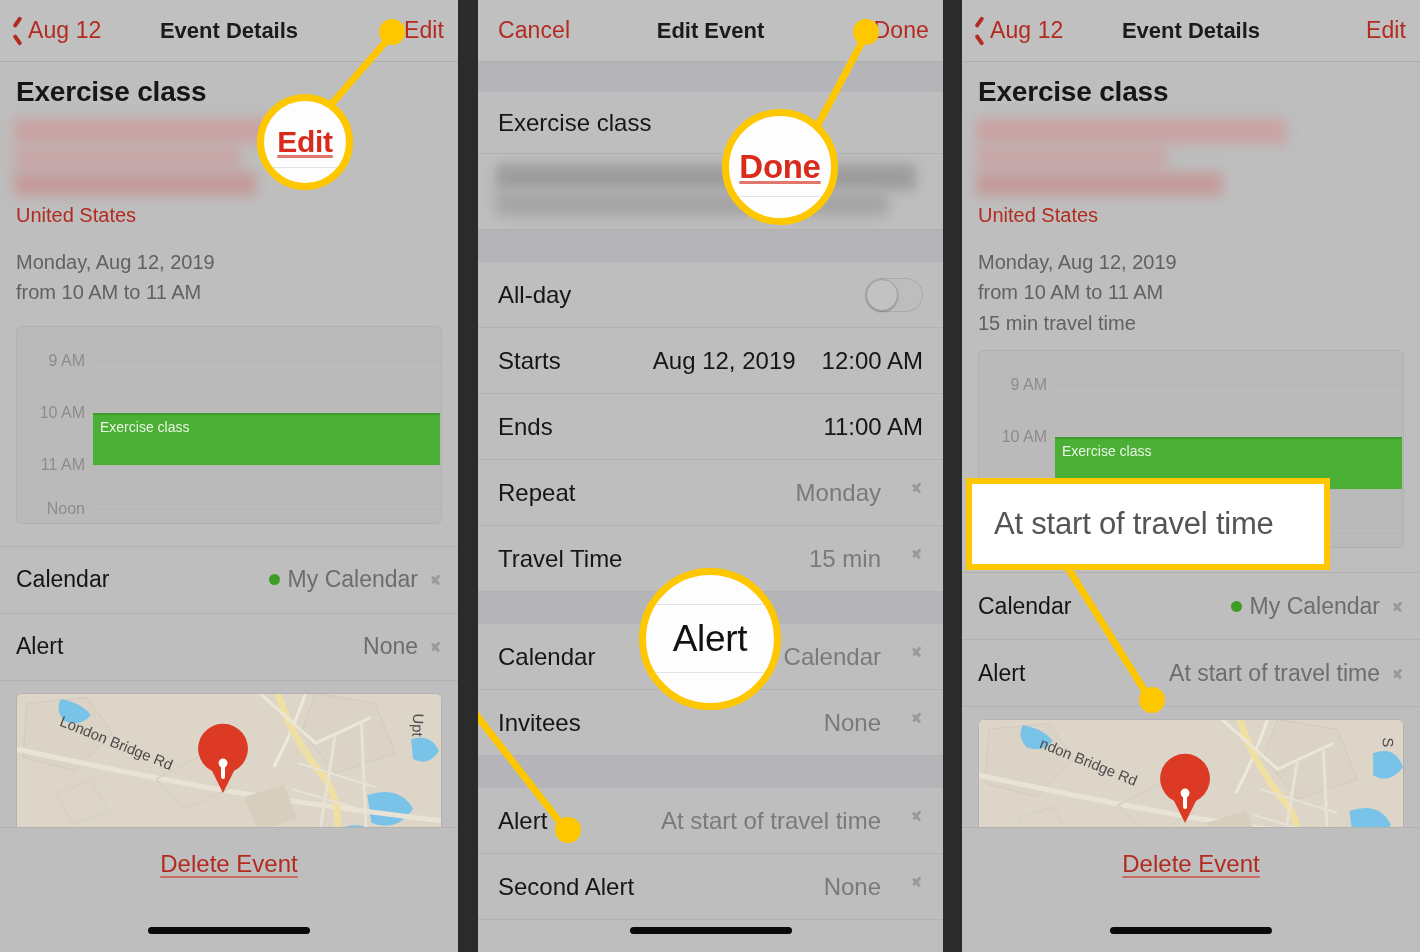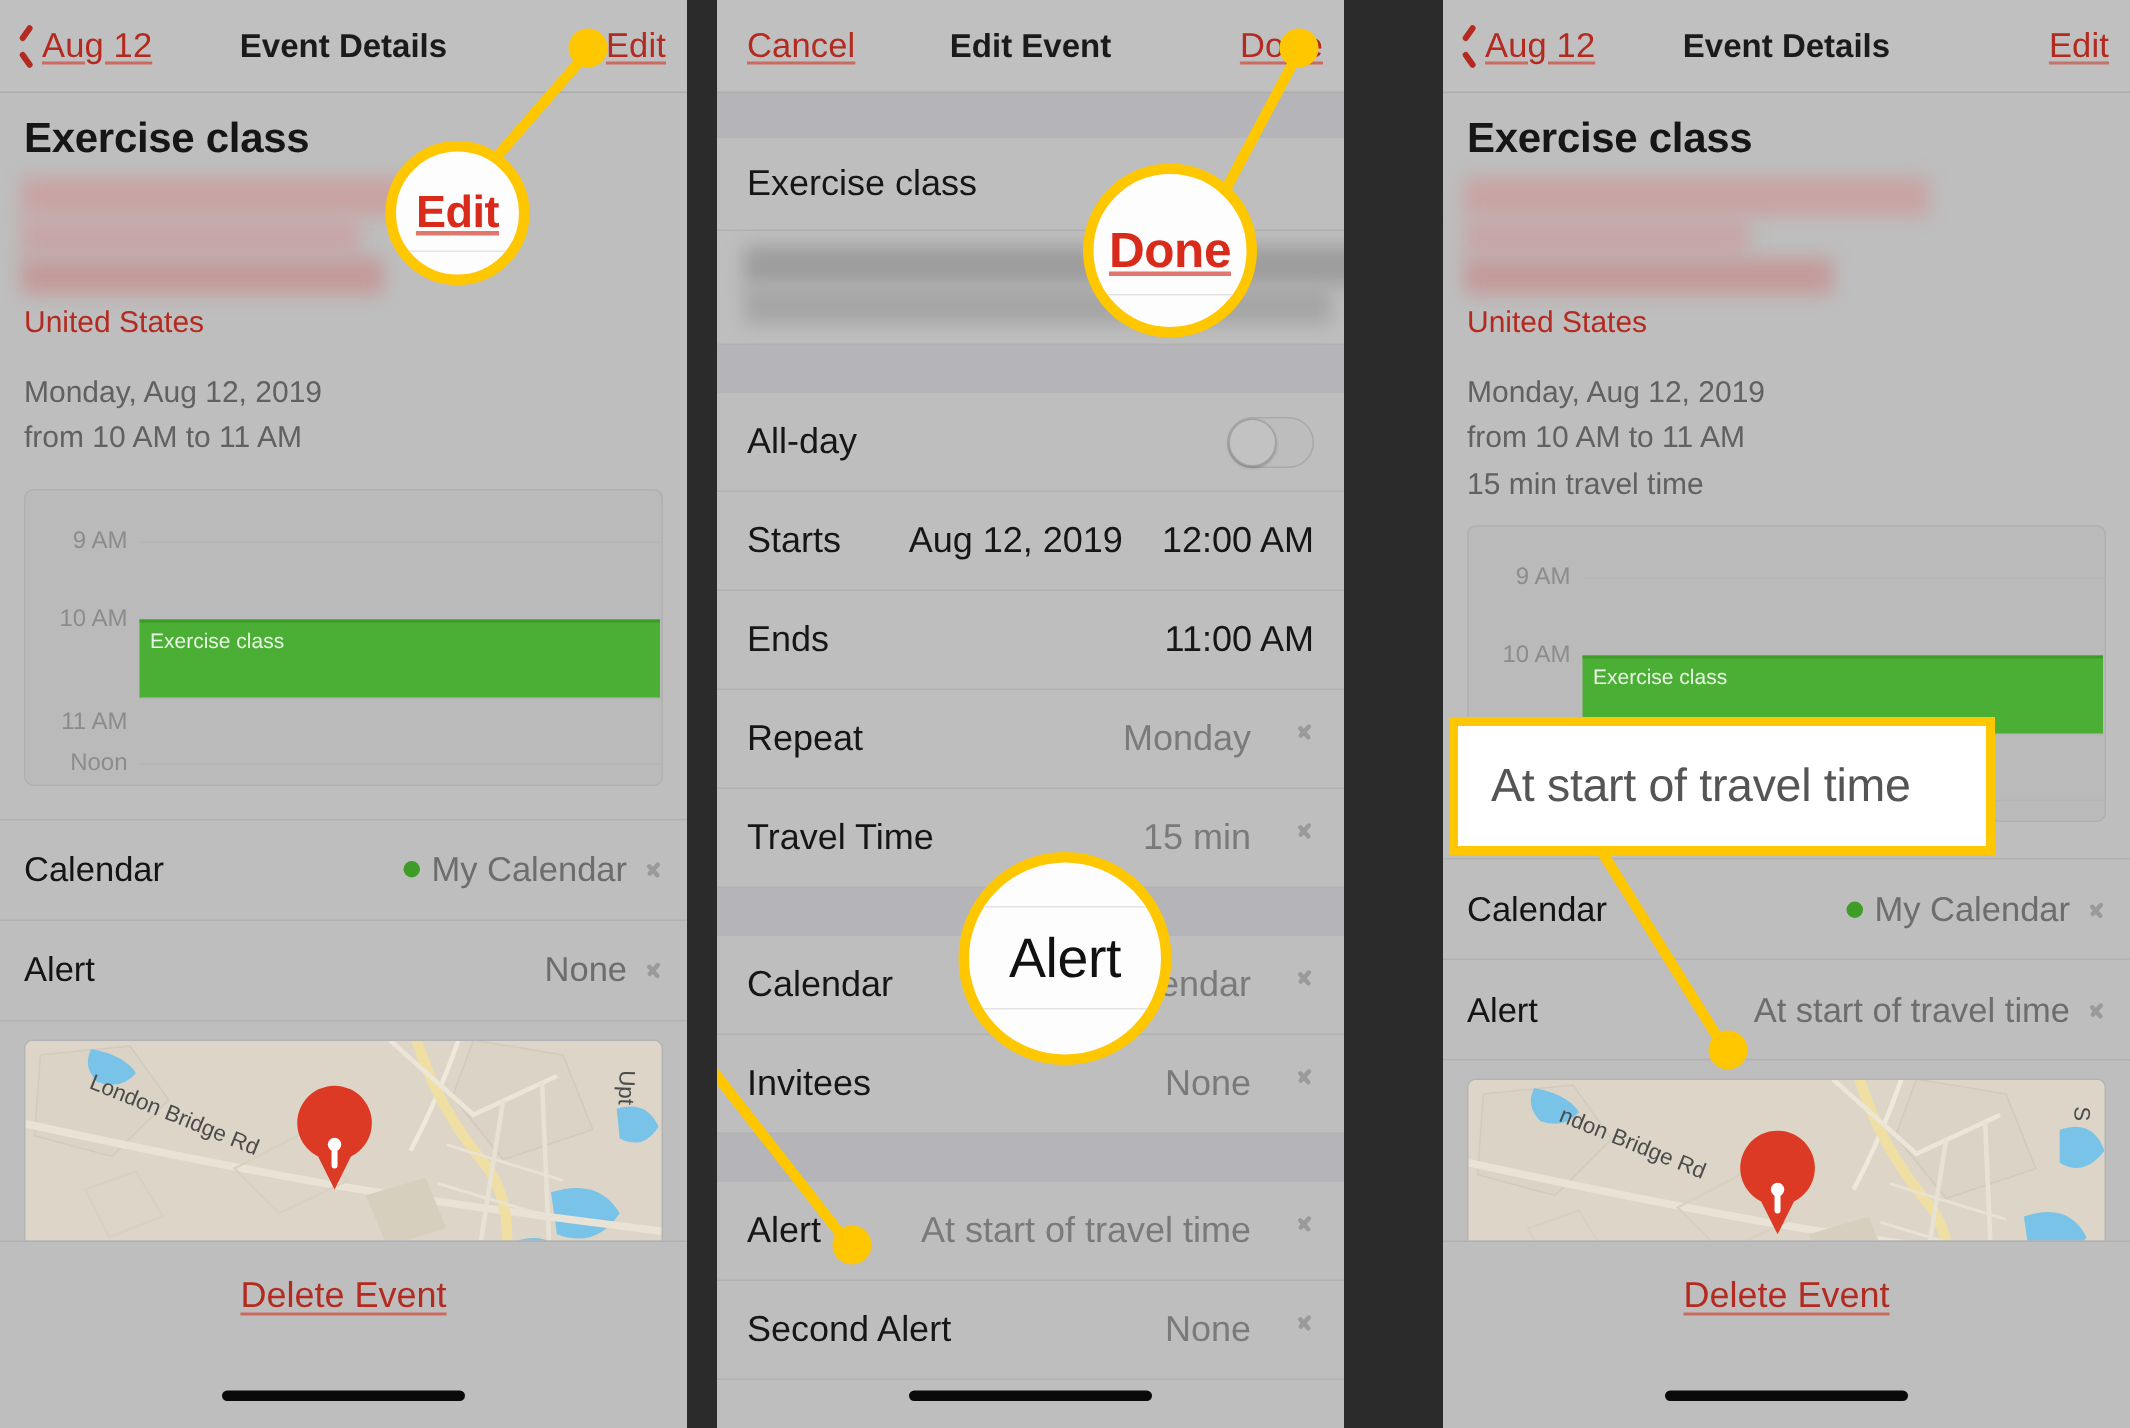--- a/index.html
+++ b/index.html
@@ -10,41 +10,41 @@
     overflow: hidden;
   }
   .stage { position: relative; width: 1420px; height: 952px; background: #2b2b2b; }
 
   
   .panel {
     position: absolute; top: 0; height: 952px;
     background: #bebebe; overflow: hidden;
   }
   #panel-1 { left: 0;   width: 458px; }
-  #panel-2 { left: 478px; width: 418px; }
+  #panel-2 { left: 478px; width: 465px; }
   #panel-3 { left: 962px; width: 458px; }
 
   
   .navbar {
     position: relative; height: 62px;
     background: #c0c0c0;
     border-bottom: 1px solid #adadad;
     display: flex; align-items: center;
   }
   .nav-left { position: absolute; left: 12px; display: flex; align-items: center; gap: 3px; }
   .chev-back { width: 13px; height: 22px; position: relative; }
   .chev-back::before, .chev-back::after {
     content: ""; position: absolute; left: 2px; width: 12px; height: 4px;
     background: #b32b20; border-radius: 2px;
   }
   .chev-back::before { top: 5px; transform: rotate(-55deg); transform-origin: left center; }
   .chev-back::after  { top: 13px; transform: rotate(55deg); transform-origin: left center; }
   .nav-link {
     color: #b32b20; font-size: 23px; letter-spacing: .1px;
-    text-decoration: underline; text-decoration-color: #cd6a60;
+    text-decoration-color: #cd6a60;
     text-underline-offset: 3px;
   }
   .nav-title { width: 100%; text-align: center; font-size: 22px; font-weight: bold; color: #1b1b1b; }
   .nav-right { position: absolute; right: 14px; }
 
   .event-title {
     font-size: 28px; font-weight: bold; color: #161616;
     padding: 14px 16px 4px 16px; letter-spacing: -.2px;
   }
 
@@ -198,21 +198,21 @@
       <div>Monday, Aug 12, 2019</div>
       <div>from 10 AM to 11 AM</div>
     </div>
 
     <div class="cal-card">
       <div class="cal-line" style="top:34px;"></div>
       <div class="cal-label" style="top:34px;">9 AM</div>
       <div class="cal-line" style="top:86px;"></div>
       <div class="cal-label" style="top:86px;">10 AM</div>
       <div class="cal-line" style="top:138px;"></div>
-      <div class="cal-label" style="top:155px;">11 AM</div>
+      <div class="cal-label" style="top:138px;">11 AM</div>
       <div class="cal-line" style="top:182px;"></div>
       <div class="cal-label" style="top:182px;">Noon</div>
       <div class="cal-event" style="left:76px; right:1px; top:86px; height:52px;">
         <span>Exercise class</span>
       </div>
     </div>
 
     <div class="list">
       <div class="row">
         <span class="row-label">Calendar</span>

